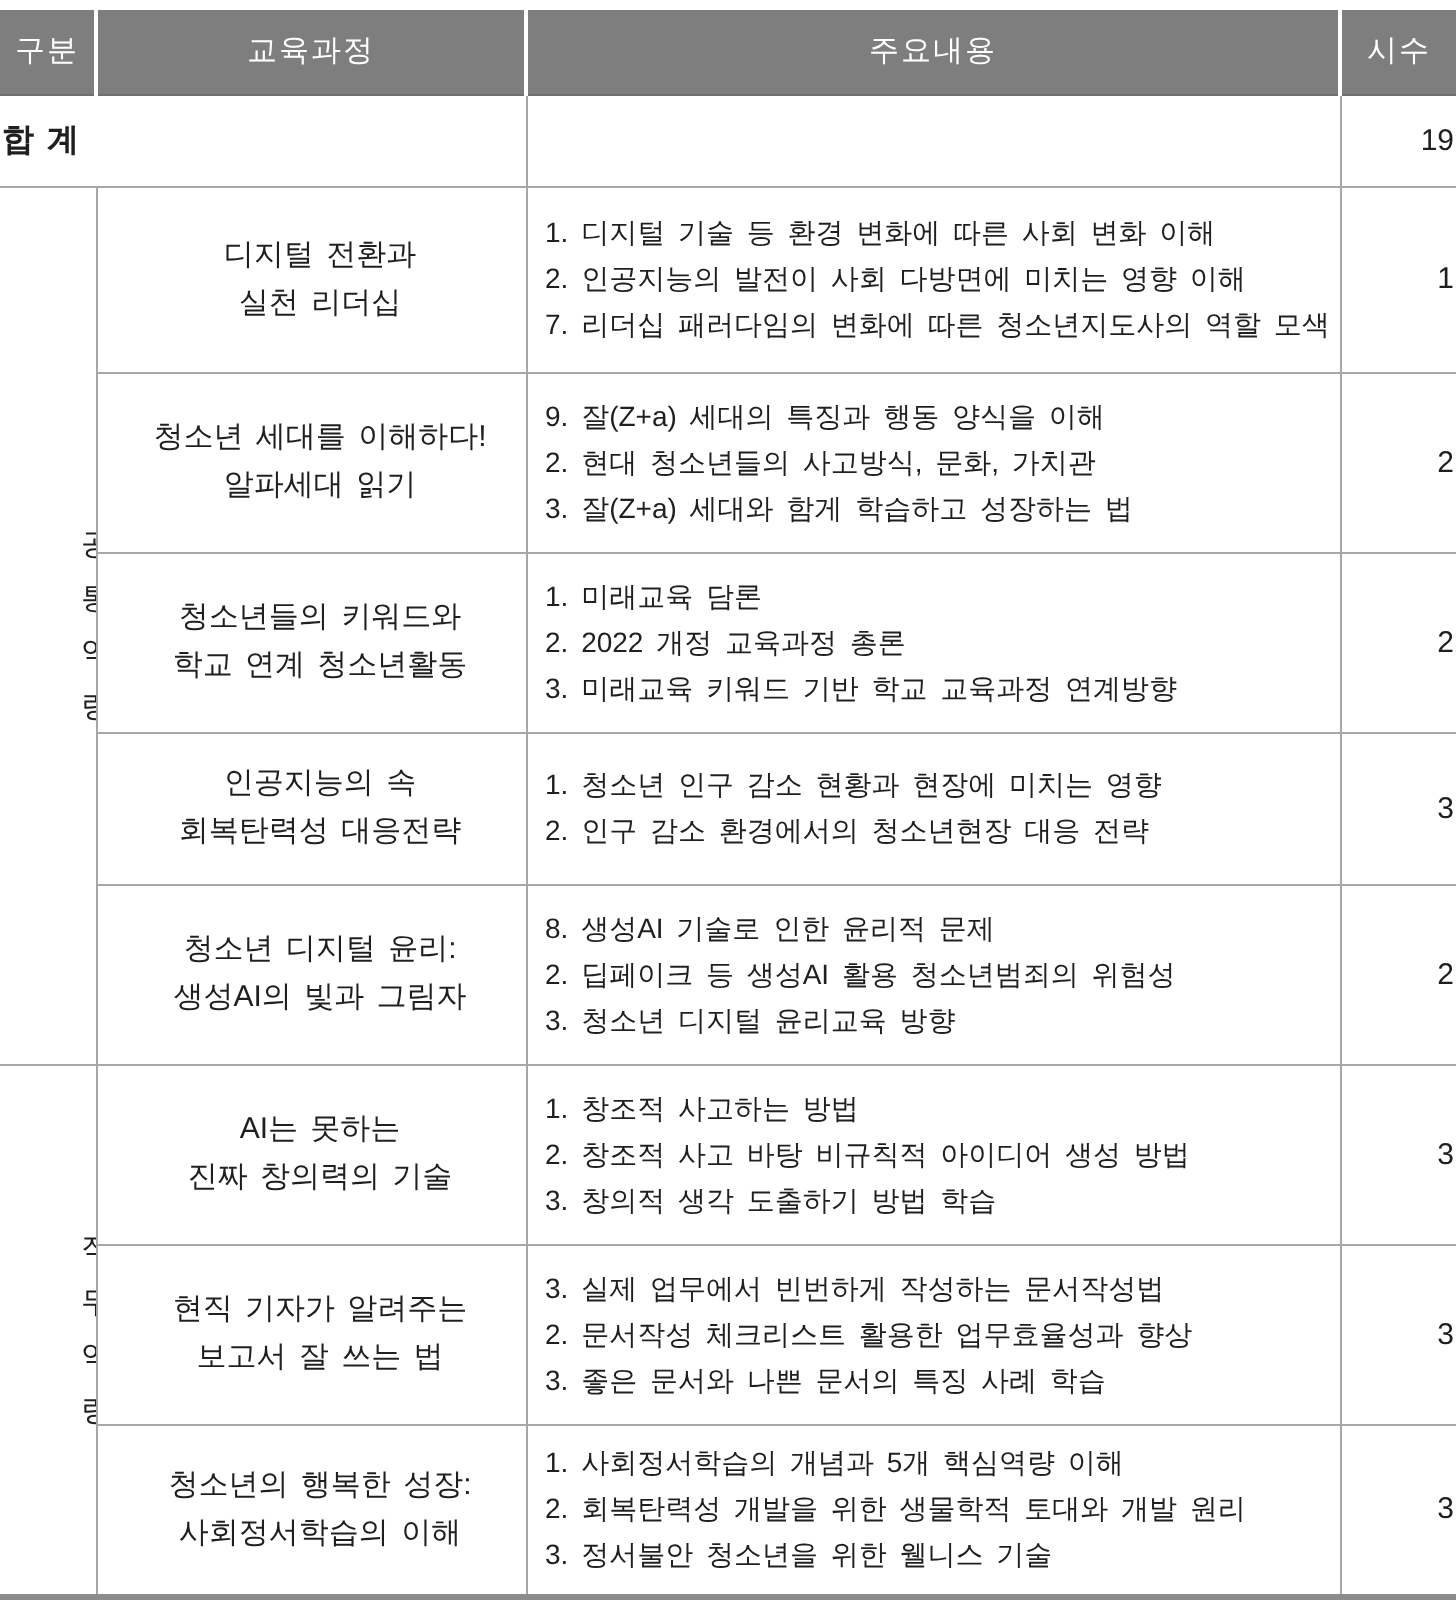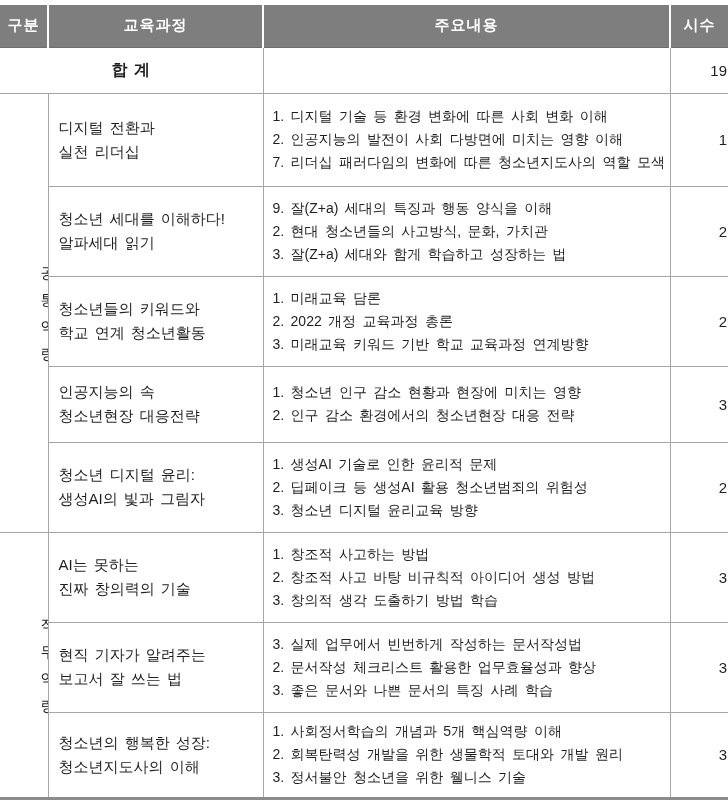--- a/index.html
+++ b/index.html
@@ -22,56 +22,56 @@
   col.c-hrs{width:58px;}
 
   th,td{border:1px solid #a6a6a6;vertical-align:middle;overflow:hidden;}
 
   
   tr.head{height:42px;}
   th{
     background:#7e7e7e;
     color:#ffffff;
     font-size:15px;
-    font-weight:700;
+    font-weight:400;
     letter-spacing:1px;
     border-top:0;
     border-bottom:1px solid #6f6f6f;
     border-left:0;
     border-right:2px solid #ffffff;
     text-align:center;
     margin-left:38px;
   }
   th.last{border-right:0;}
 
   
   tr.total{height:46px;}
   td.total-label{
     border-left:0;
-    text-align:center;
+    text-align:left;
     font-weight:700;
     font-size:16px;
     letter-spacing:1px;
   }
   td.total-hours{font-weight:700;}
 
   
   td.cat-cell{border-left:0;text-align:center;padding-left:40px;}
   .cat-text{
     width:16px;
     margin:0 auto;
     word-break:break-all;
     line-height:27px;
     font-size:15px;
     font-weight:500;
     text-align:center;
   }
 
   
-  td.cur-cell{padding-left:10px;}
+  td.cur-cell{text-align:center;padding-left:10px;}
   .cur-line{
     font-size:15px;
     font-weight:500;
     line-height:24px;
     word-spacing:2px;
     white-space:nowrap;
   }
 
   
   td.con-cell{padding:6px 4px 6px 9px;}
@@ -159,36 +159,36 @@
       <div class="item-line">1. 미래교육 담론</div>
       <div class="item-line">2. 2022 개정 교육과정 총론</div>
       <div class="item-line">3. 미래교육 키워드 기반 학교 교육과정 연계방향</div>
     </td>
     <td class="hrs-cell">2</td>
   </tr>
 
   <tr class="r-2l">
     <td class="cur-cell">
       <div class="cur-line">인공지능의 속</div>
-      <div class="cur-line">청소년현장 대응전략</div>
+      <div class="cur-line">회복탄력성 대응전략</div>
     </td>
     <td class="con-cell">
       <div class="item-line">1. 청소년 인구 감소 현황과 현장에 미치는 영향</div>
       <div class="item-line">2. 인구 감소 환경에서의 청소년현장 대응 전략</div>
     </td>
     <td class="hrs-cell">3</td>
   </tr>
 
   <tr class="r-3l">
     <td class="cur-cell">
       <div class="cur-line">청소년 디지털 윤리:</div>
       <div class="cur-line">생성AI의 빛과 그림자</div>
     </td>
     <td class="con-cell">
-      <div class="item-line">1. 생성AI 기술로 인한 윤리적 문제</div>
+      <div class="item-line">8. 생성AI 기술로 인한 윤리적 문제</div>
       <div class="item-line">2. 딥페이크 등 생성AI 활용 청소년범죄의 위험성</div>
       <div class="item-line">3. 청소년 디지털 윤리교육 방향</div>
     </td>
     <td class="hrs-cell">2</td>
   </tr>
 
   <tr class="r-3l">
     <td class="cat-cell" rowspan="3">
       <div class="cat-text">직무역량</div>
     </td>
@@ -213,21 +213,21 @@
       <div class="item-line">3. 실제 업무에서 빈번하게 작성하는 문서작성법</div>
       <div class="item-line">2. 문서작성 체크리스트 활용한 업무효율성과 향상</div>
       <div class="item-line">3. 좋은 문서와 나쁜 문서의 특징 사례 학습</div>
     </td>
     <td class="hrs-cell">3</td>
   </tr>
 
   <tr class="r8">
     <td class="cur-cell">
       <div class="cur-line">청소년의 행복한 성장:</div>
-      <div class="cur-line">청소년지도사의 이해</div>
+      <div class="cur-line">사회정서학습의 이해</div>
     </td>
     <td class="con-cell">
       <div class="item-line">1. 사회정서학습의 개념과 5개 핵심역량 이해</div>
       <div class="item-line">2. 회복탄력성 개발을 위한 생물학적 토대와 개발 원리</div>
       <div class="item-line">3. 정서불안 청소년을 위한 웰니스 기술</div>
     </td>
     <td class="hrs-cell">3</td>
   </tr>
 </tbody>
   </table>

